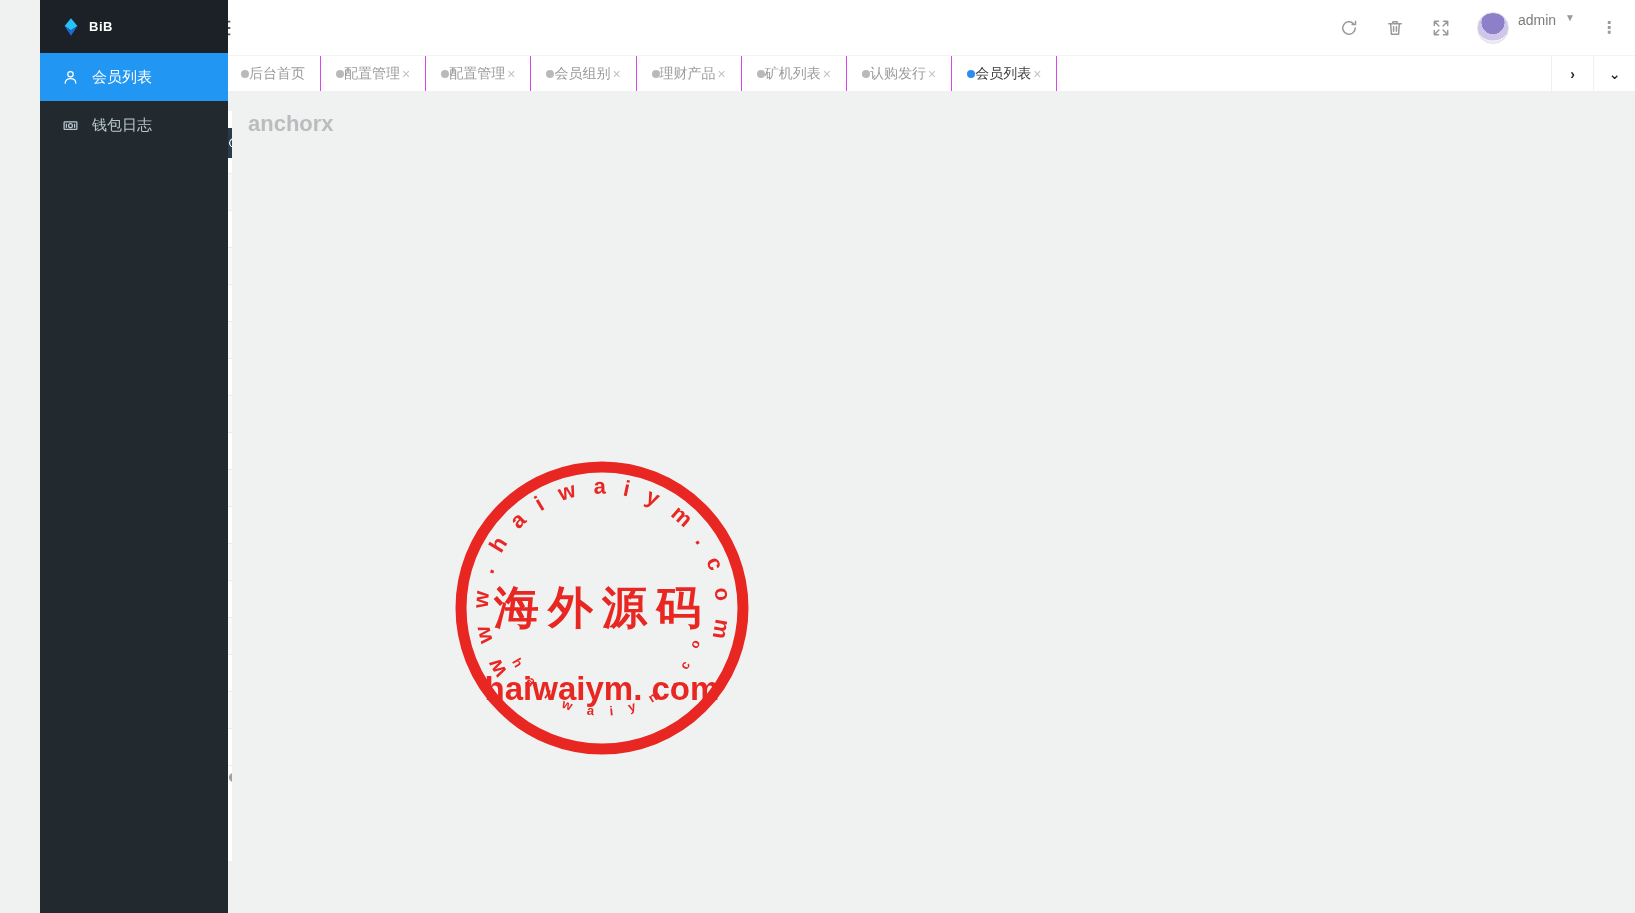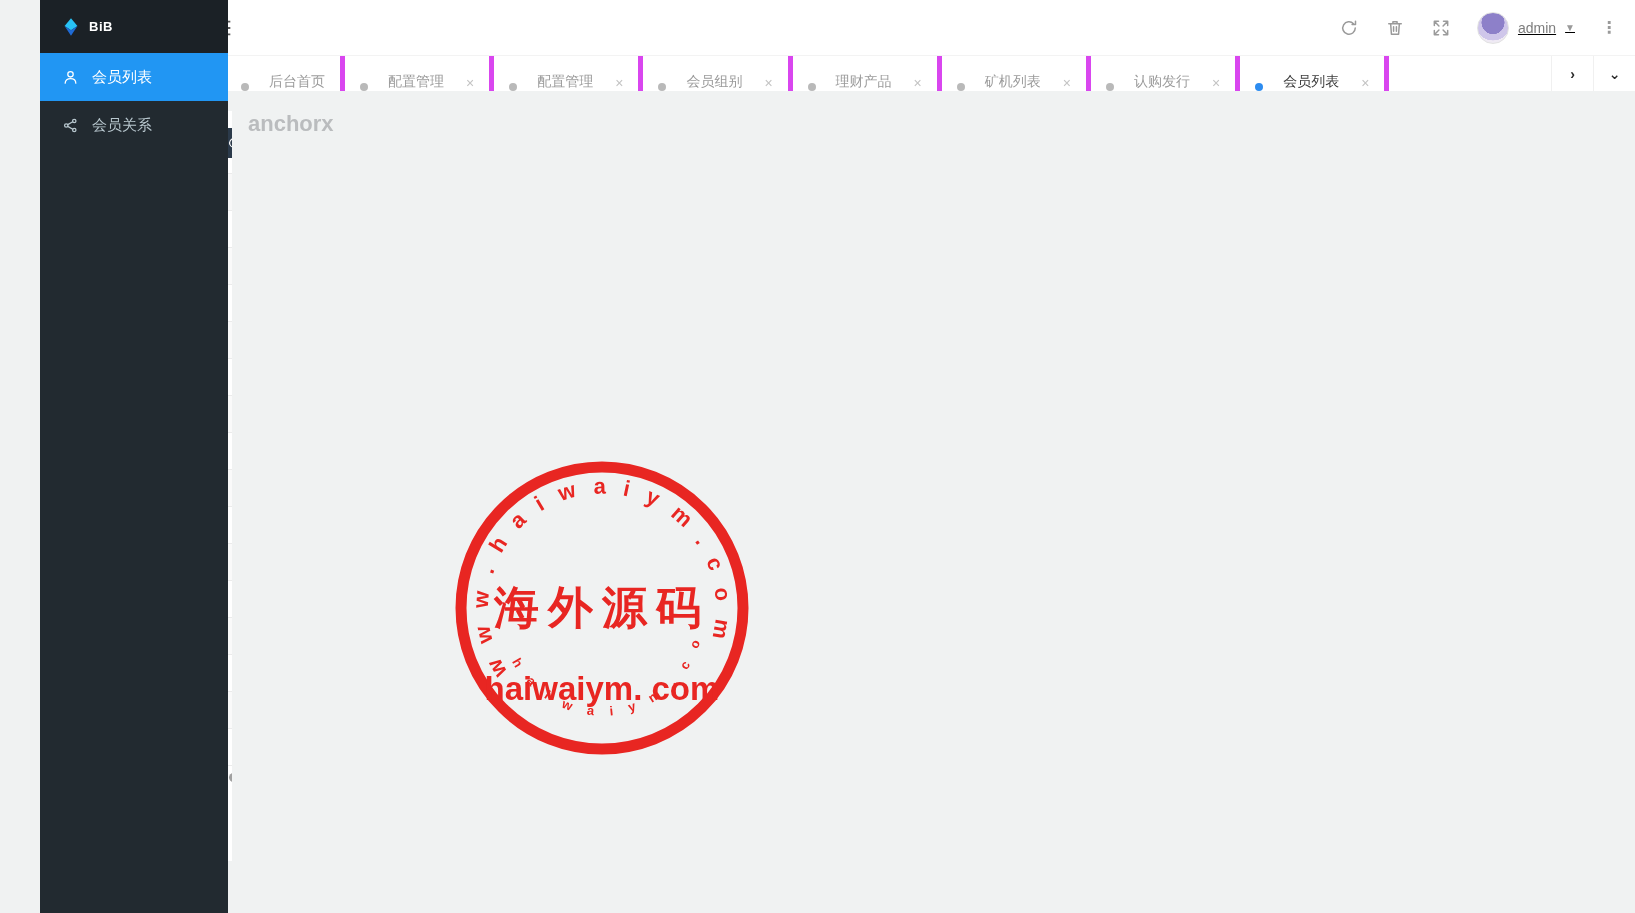--- a/index.html
+++ b/index.html
@@ -21,36 +21,36 @@
   
   .header { position:absolute; left:188px; top:0; width:1447px; height:55px; background:#fff; display:flex; align-items:center; }
   .burger { width:70px; height:55px; display:flex; align-items:center; justify-content:center; cursor:pointer; }
   .burger svg { width:22px; height:22px; stroke:#5a5a5a; stroke-width:2; fill:#5a5a5a; }
   .topnav { display:flex; height:55px; margin-left:18px; }
   .nav-item { padding:0 24px; line-height:55px; font-size:15px; color:#8a8a8a; cursor:pointer; }
   .nav-item.active { background:#e6e6e6; color:#474747; font-weight:bold; }
   .header-right { margin-left:auto; display:flex; align-items:center; gap:26px; padding-right:18px; }
   .hicon { width:20px; height:20px; cursor:pointer; }
   .hicon svg { width:20px; height:20px; stroke:#9a9a9a; fill:none; stroke-width:1.8; stroke-linecap:round; stroke-linejoin:round; }
-  .admin-wrap { display:flex; align-items:center; gap:9px; cursor:pointer;text-decoration:underline; }
+  .admin-wrap { display:flex; gap:9px; cursor:pointer; }
   .avatar { width:32px; height:32px; border-radius:50%;
     background:radial-gradient(circle at 50% 32%, #8d80c9 0 45%, #cfc6ea 46% 70%, #efeaf4 71%);
     border:1px solid #e2e2e2; }
   .admin-name { font-size:14px; color:#7d7d7d; }
   .caret { font-size:10px; color:#9a9a9a; }
   .dots { font-size:16px; color:#9a9a9a; letter-spacing:0; cursor:pointer; font-weight:bold; }
 
   
   .tabbar { position:absolute; left:188px; top:55px; width:1447px; height:36px; background:#fff;
     display:flex; align-items:stretch; border-top:1px solid #f3f3f3; }
   .tab-arrow { width:38px; display:flex; align-items:center; justify-content:center;
     font-size:14px; color:#333; font-weight:bold; cursor:pointer; border-right:1px solid #f0f0f0; }
   .tabs { display:flex; }
-  .tab { display:flex; align-items:flex-end; gap:20px; padding:0 15px; font-size:14px; color:#9b9b9b;
-    border-right:5px solid #d946ef; cursor:pointer; white-space:nowrap; }
+  .tab { display:flex; align-items:center; gap:0; padding:0 15px; font-size:14px; color:#9b9b9b;
+    border-right:1px solid #d946ef; cursor:pointer; white-space:nowrap; }
   .tab .dot { width:8px; height:8px; border-radius:50%; background:#b9b9b9; }
   .tab .x { color:#c3c3c3; font-size:14px; margin-left:2px; }
   .tab.active { color:#3c3c3c; }
   .tab.active .dot { background:#2d8cf0; }
   .tab-fill { flex:1; }
   .tab-ctl { width:42px; display:flex; align-items:center; justify-content:center; border-left:1px solid #f0f0f0;
     color:#2a2a2a; font-weight:bold; font-size:14px; cursor:pointer; }
 
   
   .main { position:absolute; left:188px; top:92px; width:1447px; height:821px; background:#f0f2f2; padding:19px 16px; }
@@ -125,26 +125,25 @@
   <nav id="sidebar-menu">
       <div class="menu-item active">
         <svg class="" viewBox="0 0 24 24">
           <circle cx="12" cy="7.5" r="3.8"></circle>
           <path d="M4.5 20c0-4.2 3.4-6.5 7.5-6.5s7.5 2.3 7.5 6.5"></path>
         </svg>
         <span>会员列表</span>
       </div>
       <div class="menu-item">
         <svg class="" viewBox="0 0 24 24">
-          <circle cx="6" cy="12" r="2.4"></circle>
-          <circle cx="17.3" cy="5.6" r="2.4"></circle>
-          <circle cx="17.3" cy="18.4" r="2.4"></circle>
-          <path d="M8.1 10.8l7.1-4M8.1 13.2l7.1 4"></path>
+          <rect x="3" y="7" width="18" height="10.5" rx="1"></rect>
+          <circle cx="12" cy="12.2" r="2.7"></circle>
+          <path d="M6.2 10v4.5M17.8 10v4.5"></path>
         </svg>
-        <span>会员关系</span>
+        <span>钱包日志</span>
       </div>
     </nav>
 </aside>
 
 <header class="header">
   <div class="burger">
     <svg viewBox="0 0 24 24">
       <path d="M4 5h16M10 12h10M4 19h16" fill="none"></path>
       <path d="M7.5 9.2L3.6 12l3.9 2.8z" stroke="none"></path>
     </svg>

